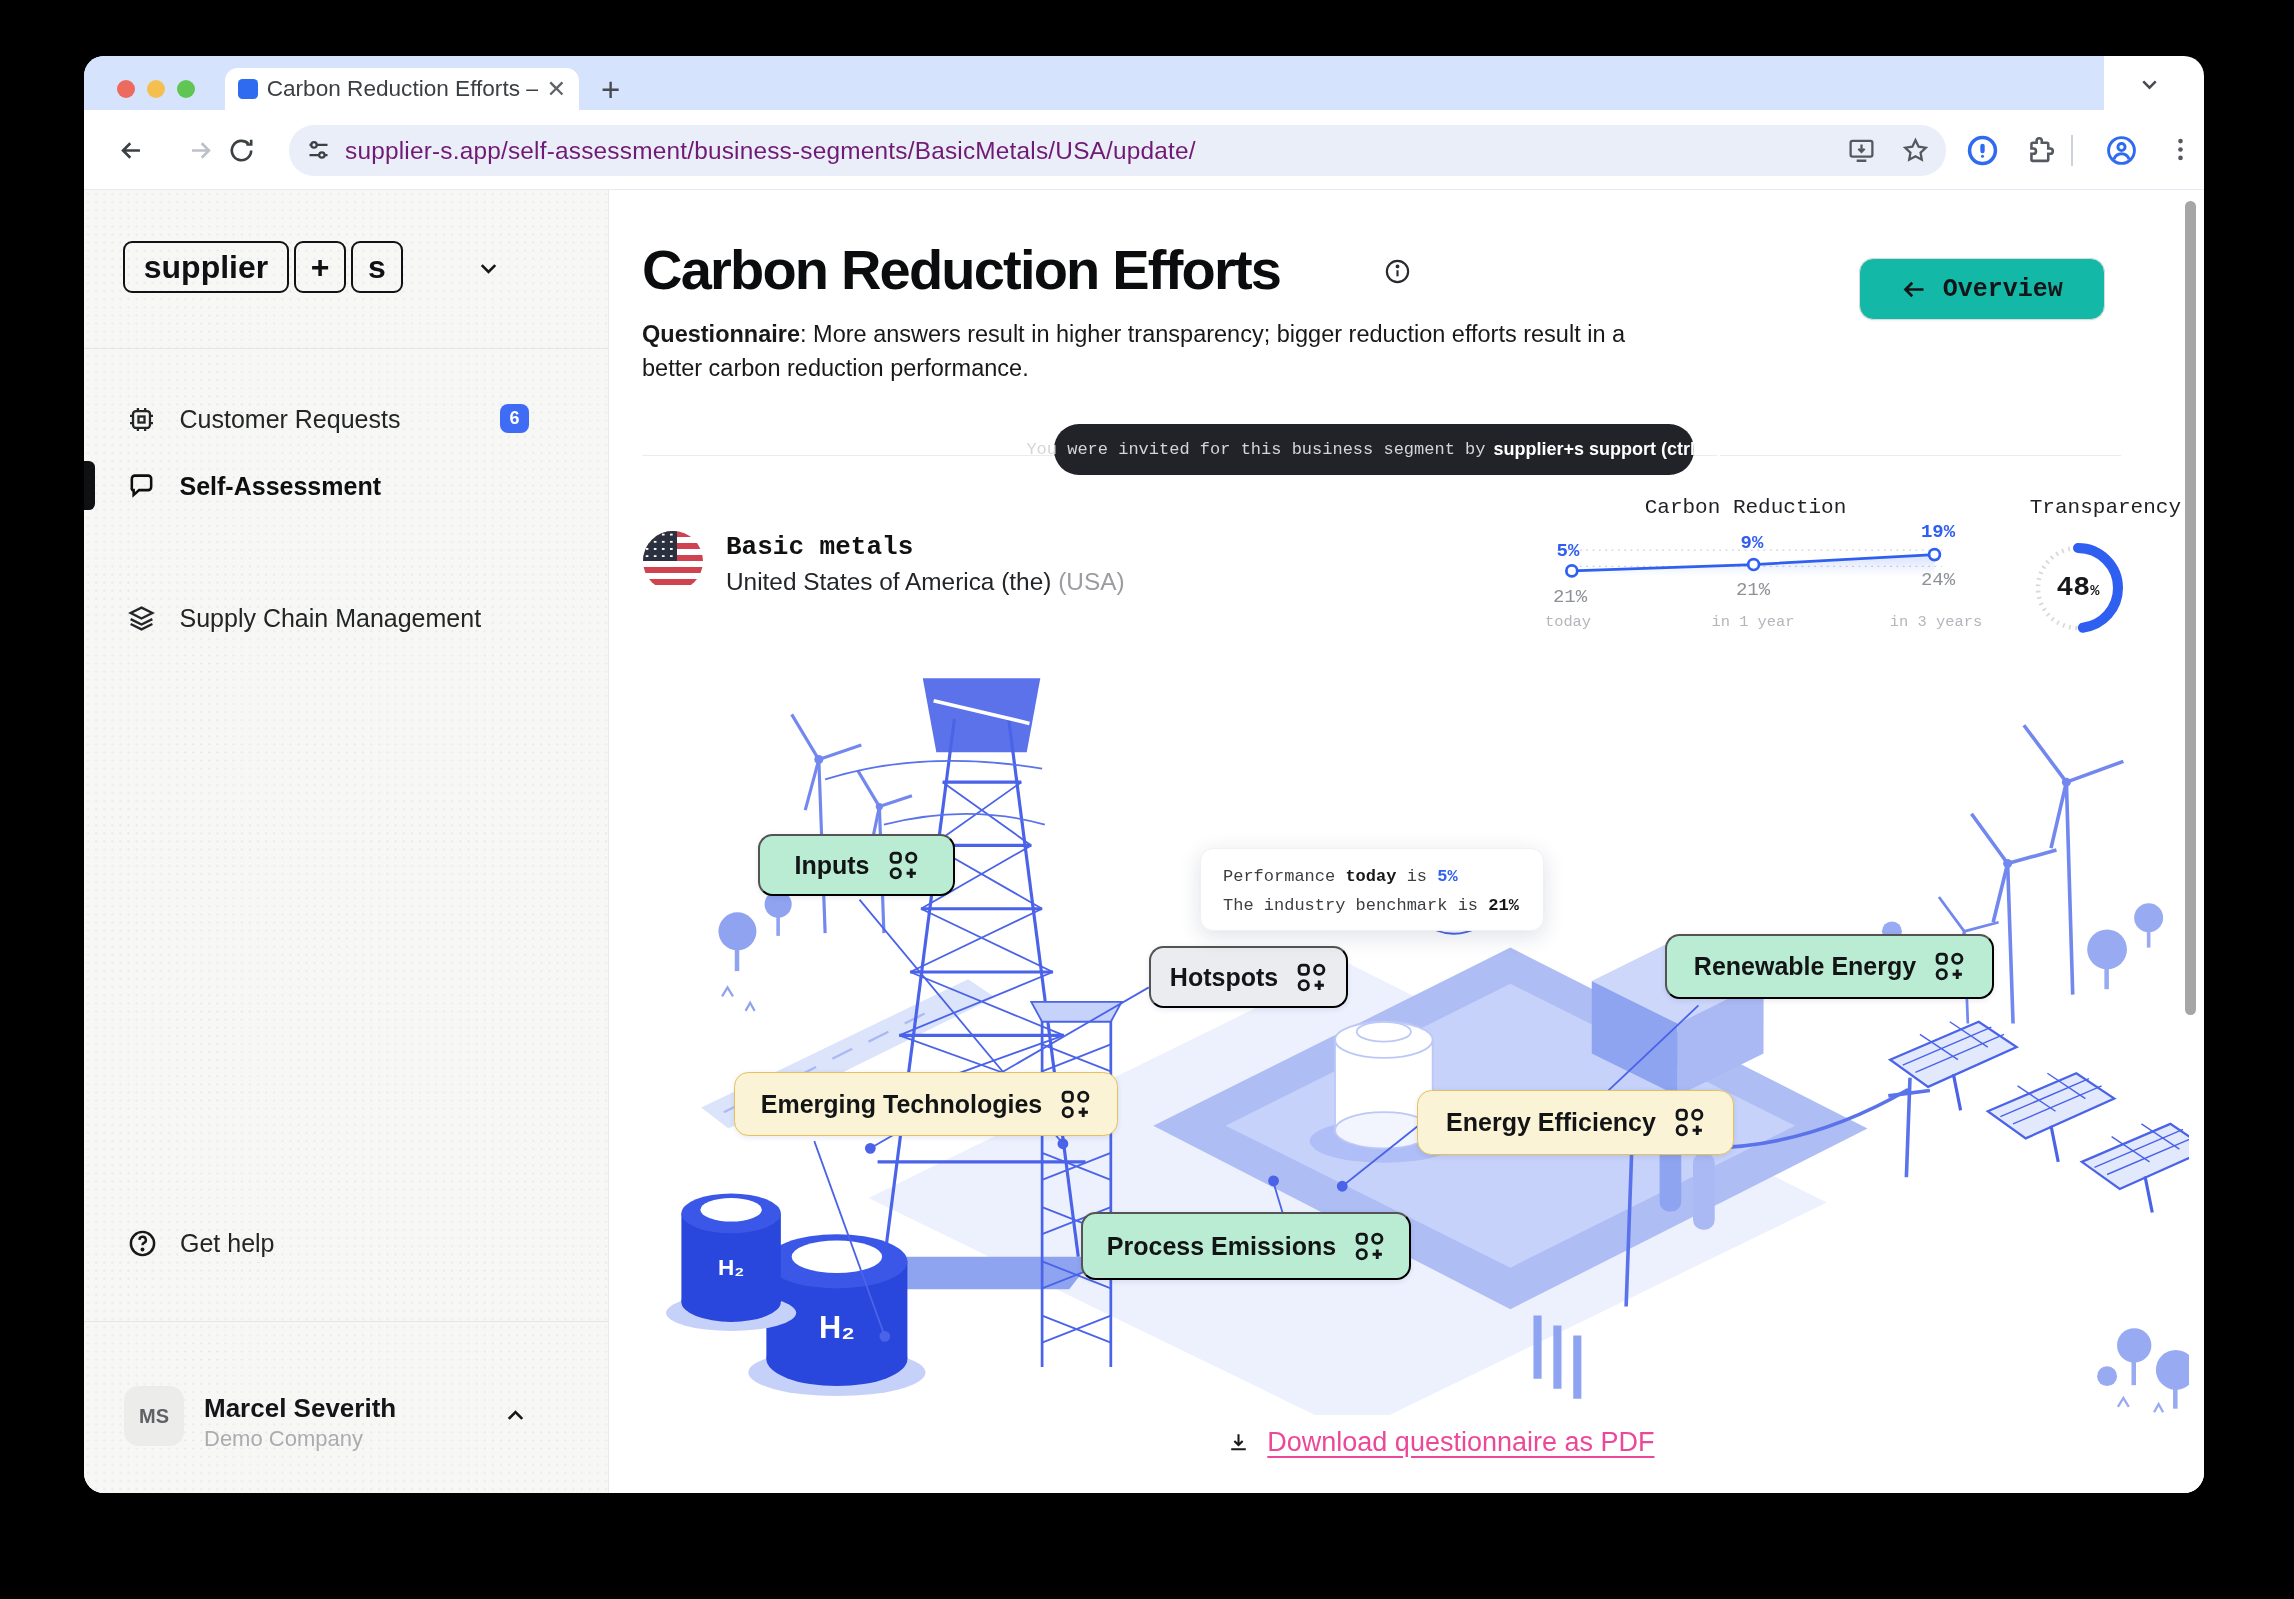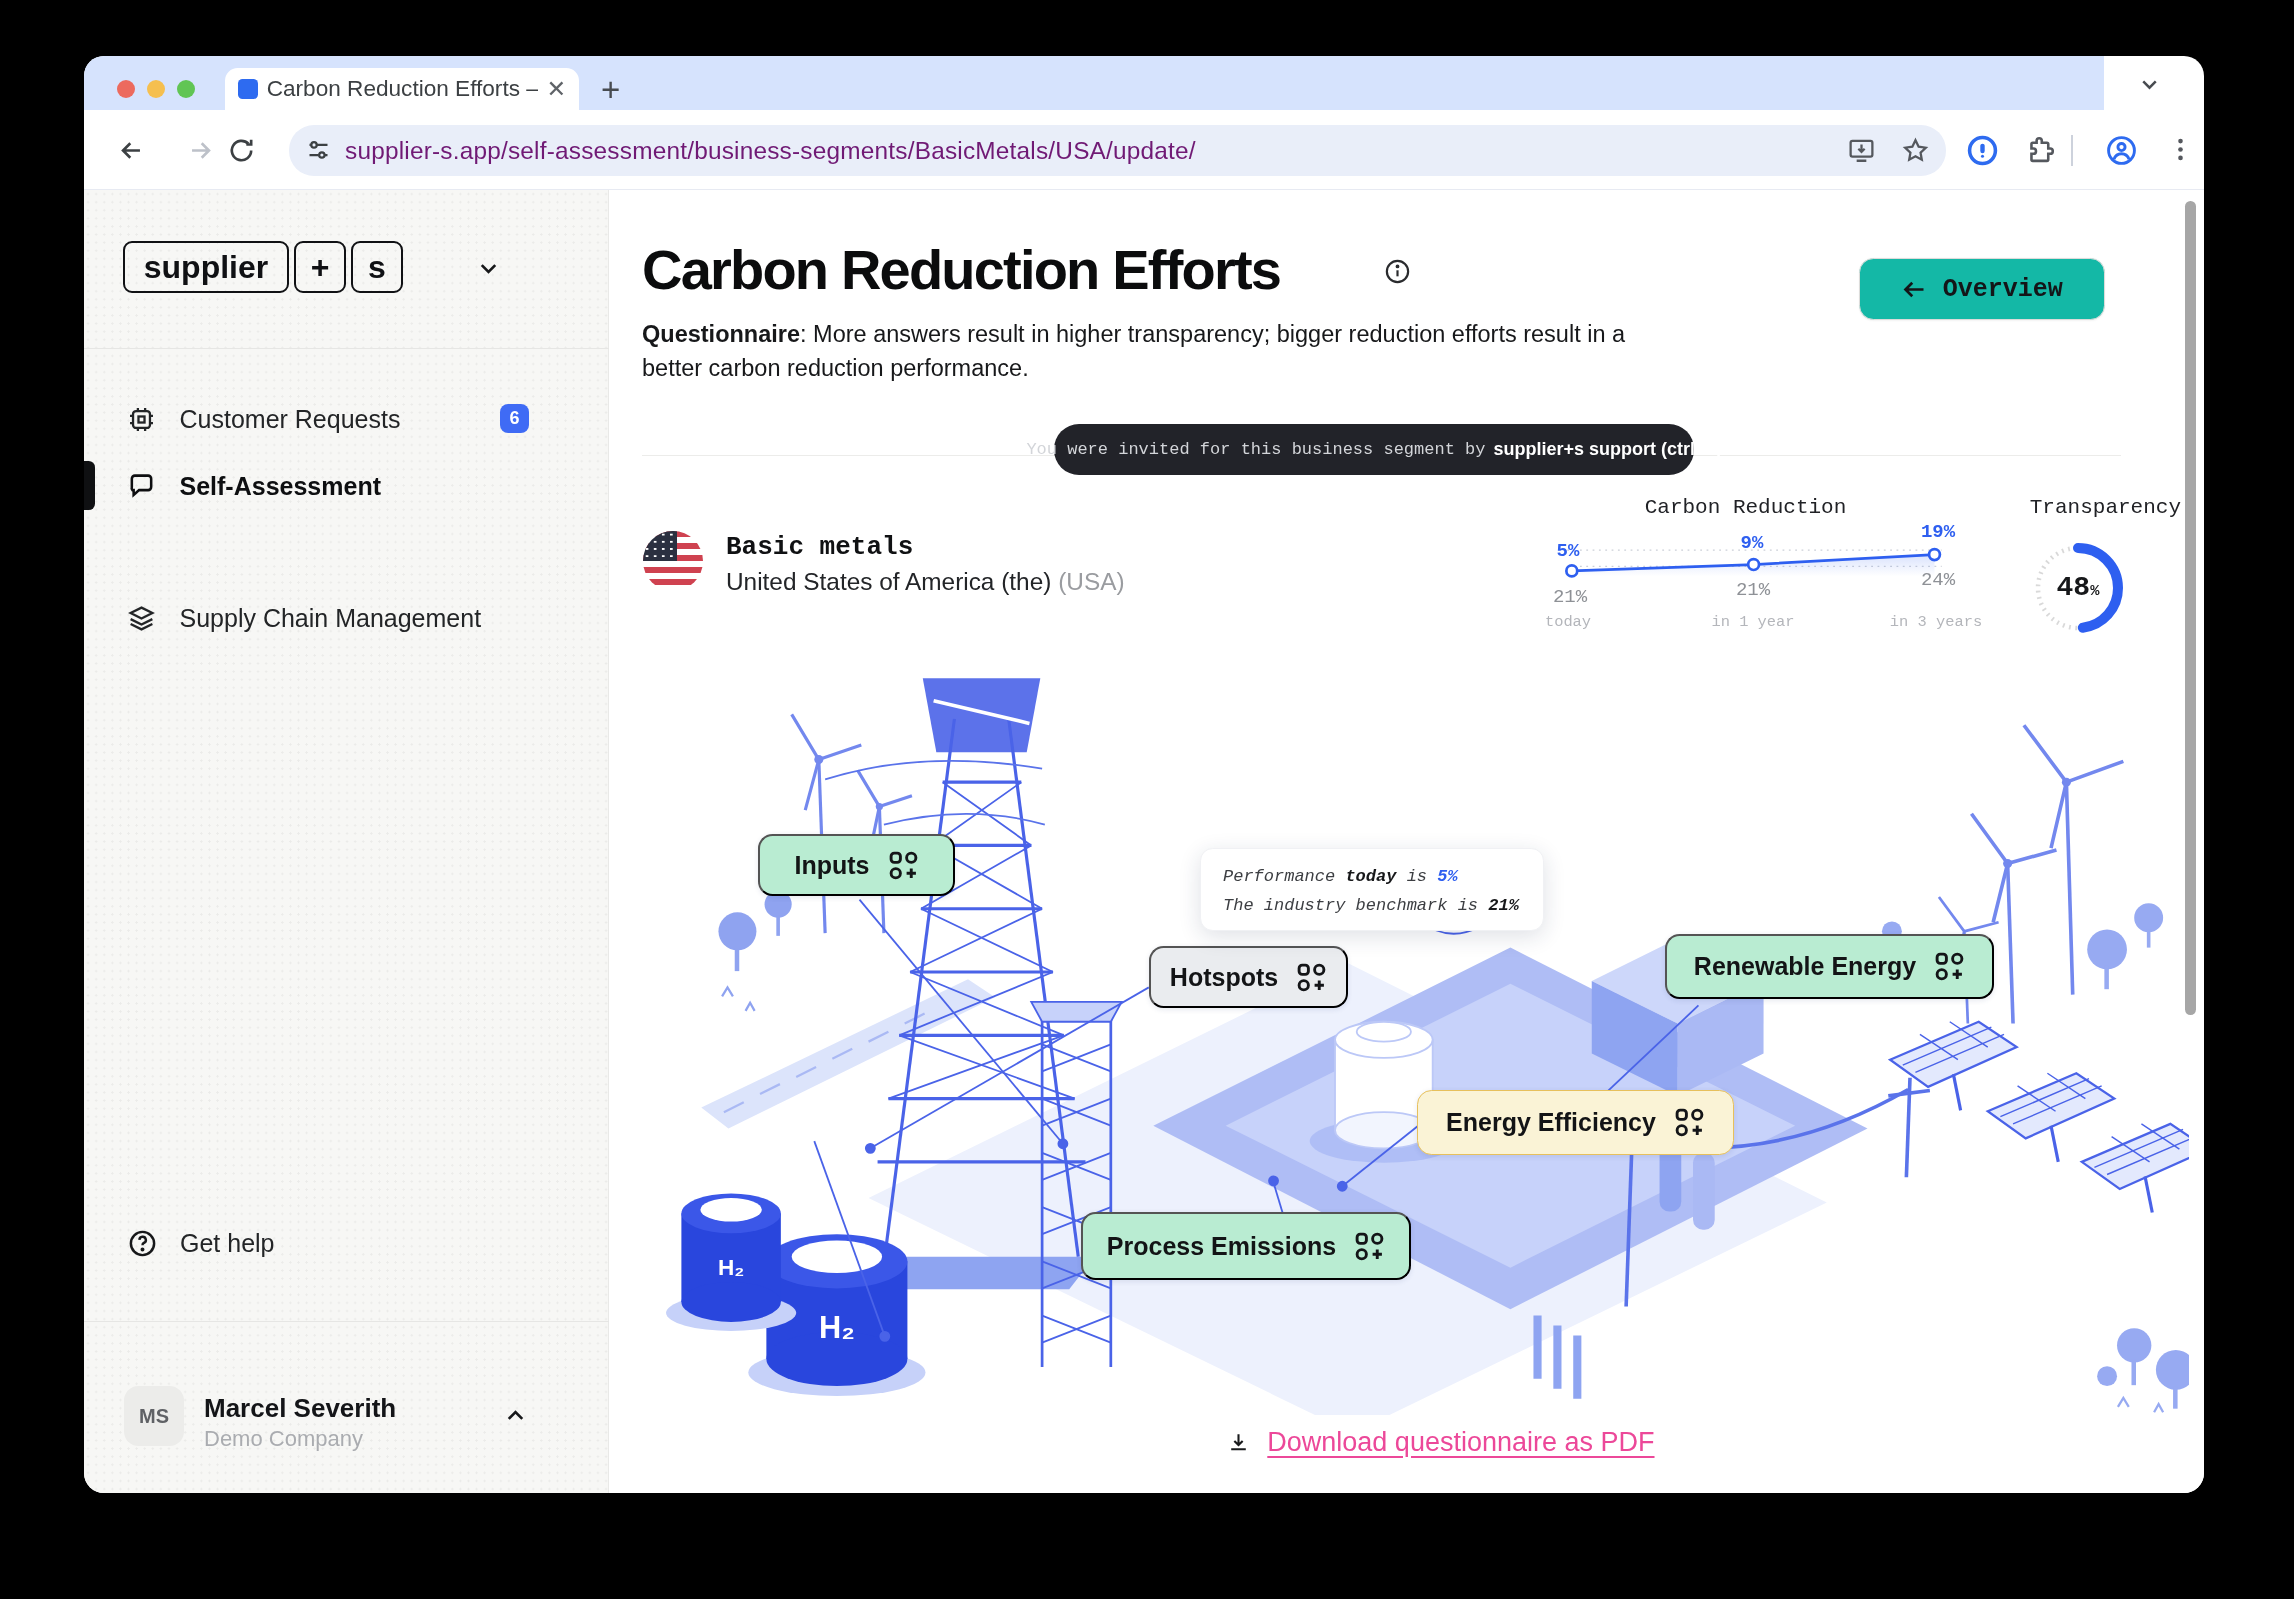--- a/index.html
+++ b/index.html
@@ -68,21 +68,21 @@
   .donutnum { font-family:"Liberation Mono", monospace; font-weight:700; font-size:28px; color:#17181a; }
   .donutpct { font-family:"Liberation Mono", monospace; font-weight:700; font-size:15.4px; color:#17181a; }
   
   .hbtn { height:62px; border-radius:14.5px; display:flex; align-items:center; justify-content:center;
     gap:18px; font-size:25px; font-weight:700; color:#131416; box-shadow:0 1.8px 5.4px rgba(40,60,120,0.10); }
   .hbtn.green { background:#b9ecd2; }
   .hbtn.gray { background:#eaecef; }
   .hbtn.yellow { background:#faf3d6; border:1.8px solid #e7c05c; }
   .tooltipbox { left:1116px; top:792px; width:344px; height:83px; background:#fff; border-radius:12.7px;
     box-shadow:0 5.4px 22px rgba(30,40,80,0.14); border:0.9px solid #f0f1f4; padding:12.7px 22px;
-    font-family:"Liberation Mono", monospace; font-size:17px; color:#3c3e42; line-height:29px; white-space:nowrap;font-style:italic; }
+    font-family:"Liberation Mono", monospace; font-size:17px; color:#3c3e42; line-height:29px; white-space:nowrap; }
   .tooltipbox b { color:#17181a; }
   .tooltipbox .blue { color:#2e5ff0; font-weight:700; }
   .download { left:1142px; top:1371px; display:flex; align-items:center; gap:16.3px; }
   .download a { font-size:27px; color:#ec4899; text-decoration:underline; text-underline-offset:4.5px; }
   .scrollthumb { left:2101px; top:145px; width:11px; height:814px; background:#a6a6a6; border-radius:5.4px; }
   svg { display:block; }
 </style>
 </head>
 <body>
 
@@ -456,20 +456,29 @@
   </button>
   <button class="abs hbtn green" style="left:1581px;top:878px;width:329px;height:65px">
     <span>Renewable Energy</span>
     <svg width="31" height="31" viewBox="0 0 30 30" fill="none" stroke="#141518" stroke-width="2.8">
         <rect x="3" y="3" width="9" height="9" rx="3"></rect>
         <circle cx="22.5" cy="7.5" r="4.5"></circle>
         <circle cx="7.5" cy="22.5" r="4.5"></circle>
         <path d="M22.5 18v9M18 22.5h9"></path>
       </svg>
   </button>
+  <button class="abs hbtn yellow" style="left:650px;top:1016px;width:384px;height:64px">
+    <span>Emerging Technologies</span>
+    <svg width="31" height="31" viewBox="0 0 30 30" fill="none" stroke="#141518" stroke-width="2.8">
+        <rect x="3" y="3" width="9" height="9" rx="3"></rect>
+        <circle cx="22.5" cy="7.5" r="4.5"></circle>
+        <circle cx="7.5" cy="22.5" r="4.5"></circle>
+        <path d="M22.5 18v9M18 22.5h9"></path>
+      </svg>
+  </button>
   <button class="abs hbtn yellow" style="left:1333px;top:1034px;width:317px;height:65px">
     <span>Energy Efficiency</span>
     <svg width="31" height="31" viewBox="0 0 30 30" fill="none" stroke="#141518" stroke-width="2.8">
         <rect x="3" y="3" width="9" height="9" rx="3"></rect>
         <circle cx="22.5" cy="7.5" r="4.5"></circle>
         <circle cx="7.5" cy="22.5" r="4.5"></circle>
         <path d="M22.5 18v9M18 22.5h9"></path>
       </svg>
   </button>
   <button class="abs hbtn green" style="left:997px;top:1156px;width:330px;height:68px">

